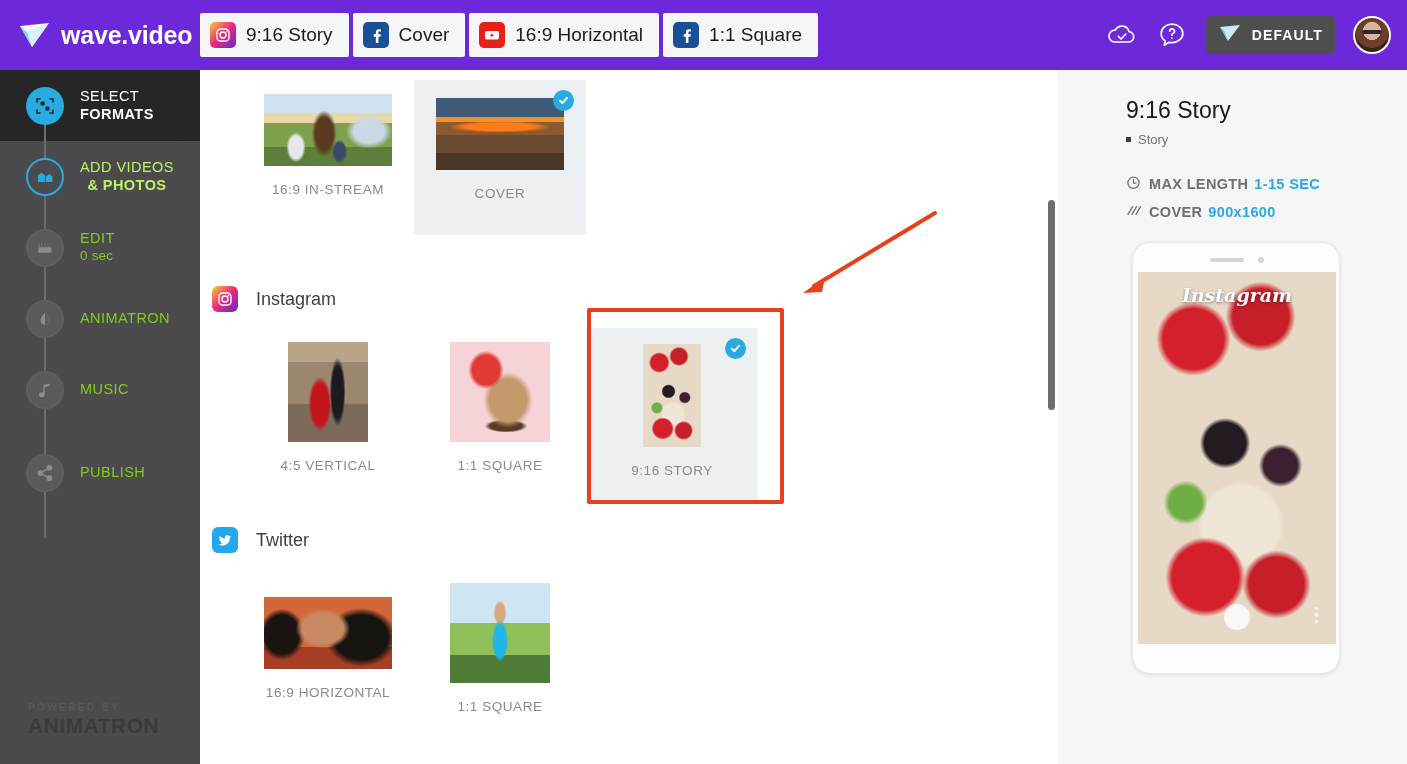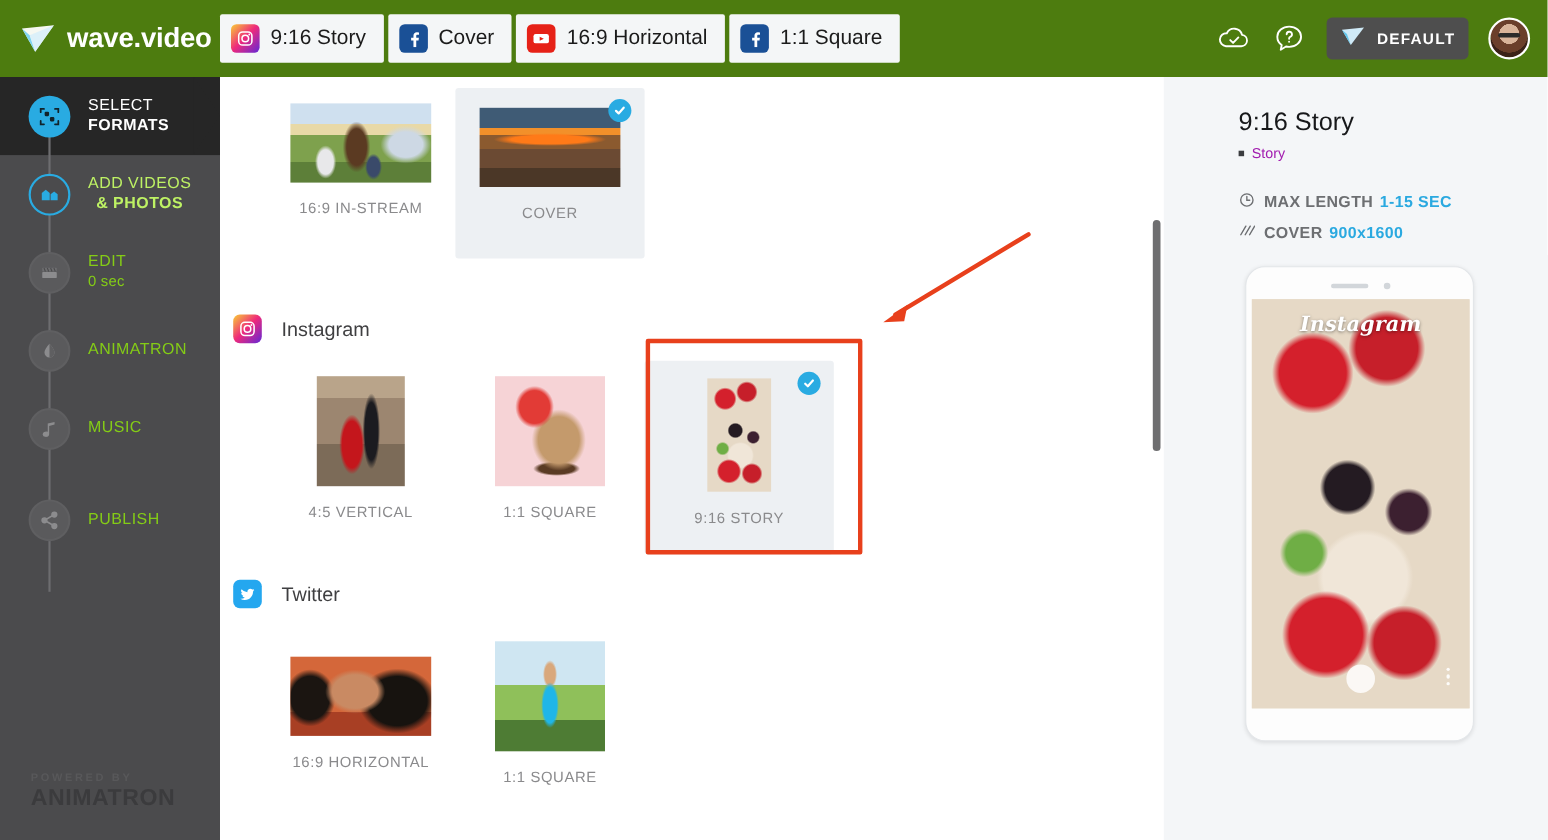--- a/index.html
+++ b/index.html
@@ -9,21 +9,21 @@
     overflow: hidden;
     font-family: "Liberation Sans", sans-serif;
     background: #ffffff;
   }
   .app { position: relative; width: 1407px; height: 764px; }
 
   
   .header {
     position: absolute; top: 0; left: 0;
     width: 1407px; height: 70px;
-    background: #4d7c0f;
+    background: #6d28d9;
     display: flex; align-items: center;
     z-index: 30;
   }
   .logo-wrap { display: flex; align-items: center; margin-left: 18px; width: 182px; }
   .logo-mark { width: 34px; height: 30px; position: relative; margin-right: 9px; }
   .logo-text { color: #ffffff; font-size: 25px; font-weight: 600; letter-spacing: -0.2px; }
 
   .tabs { display: flex; align-items: center; gap: 4px; }
   .tab {
     height: 44px; background: #f4f6f7;
@@ -204,21 +204,21 @@
   }
   .arrow-svg { position: absolute; z-index: 12; pointer-events: none; }
 
   
   .rpanel {
     position: absolute; top: 70px; left: 1058px;
     width: 349px; height: 694px;
     background: #f4f6f8;
   }
   .rp-title { margin: 27px 0 0 68px; font-size: 23px; color: #17181a; font-weight: 400; }
-  .rp-sub { margin: 8px 0 0 68px; font-size: 13px; color: #a21caf; display: flex; align-items: center; }
+  .rp-sub { margin: 8px 0 0 68px; font-size: 13px; color: #737373; display: flex; align-items: center; }
   .rp-sub .bullet { width: 5px; height: 5px; background: #3a3c3f; margin-right: 7px; }
   .rp-meta { margin: 26px 0 0 68px; }
   .rp-line { display: flex; align-items: center; height: 22px; }
   .rp-key { font-size: 14.5px; color: #6d6f72; font-weight: 600; letter-spacing: .35px; margin-left: 8px; }
   .rp-val { font-size: 14.5px; color: #2aa9e0; font-weight: 600; letter-spacing: .35px; margin-left: 6px; }
 
   .phone {
     position: absolute; left: 74px; top: 172px;
     width: 208px; height: 432px;
     background: #fdfdfd; border-radius: 18px;

